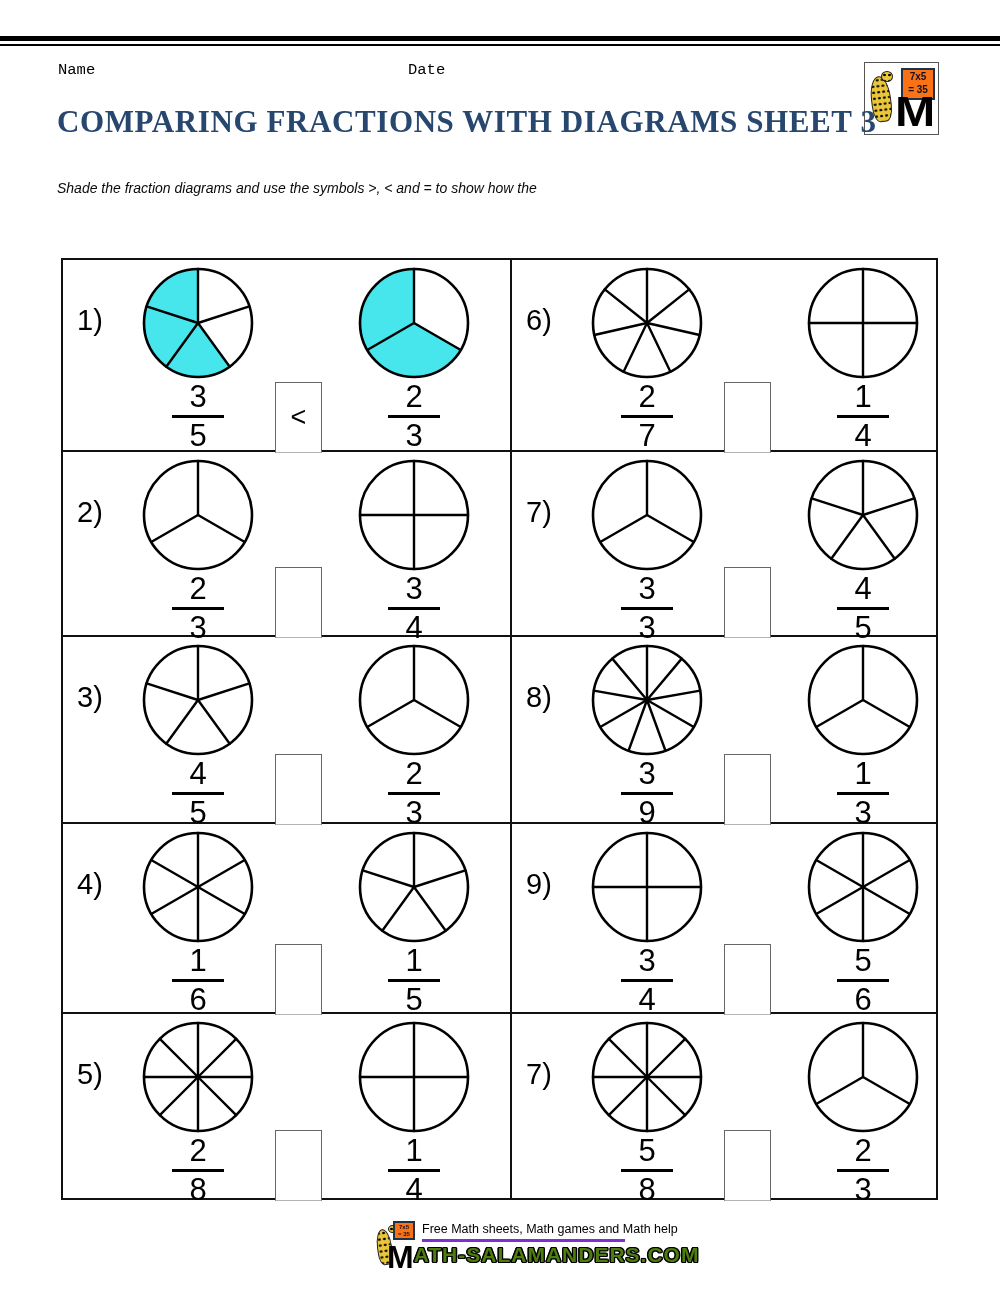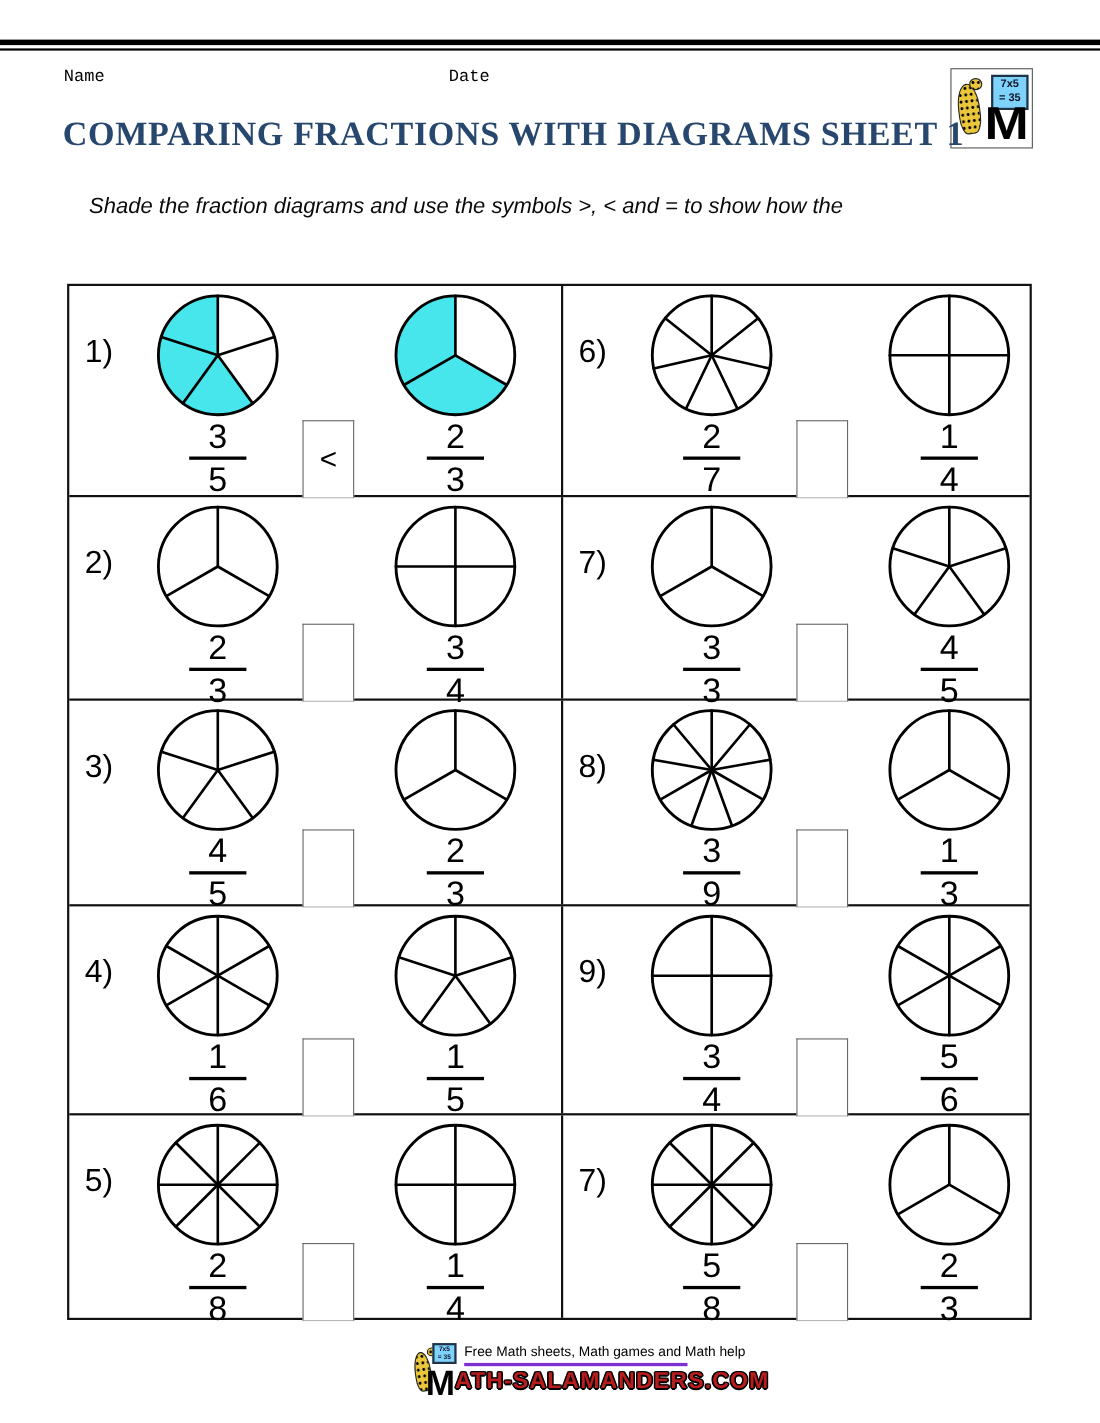--- a/index.html
+++ b/index.html
@@ -17,34 +17,34 @@
   #name-label { left: 58px; }
   #date-label { left: 408px; }
 
   #page-title {
     position: absolute; left: 57px; top: 104px;
     font-family: "Liberation Serif", serif; font-size: 31px;
     color: #27476e; letter-spacing: 0.6px; white-space: nowrap;
   }
   #instructions {
     position: absolute; left: 57px; top: 170px;
-    font-size: 20px; font-style: italic; line-height: 37px; color: #0a0a0a; margin-left: 24px;
+    font-size: 14px; font-style: italic; line-height: 37px; color: #0a0a0a;
   }
 
   
   #corner-logo { position: absolute; left: 864px; top: 62px; width: 75px; height: 73px; border: 1px solid #555; background: #fff; }
   .sal-body {
     background-color: #eac63a;
     background-image: radial-gradient(circle, #000 1px, rgba(0,0,0,0) 1.6px);
     background-size: 5px 6px;
     border: 1px solid #222;
   }
   #corner-logo .cl-sal { position: absolute; left: 6px; top: 13px; width: 20px; height: 46px; border-radius: 50% 50% 35% 35%; transform: rotate(-7deg); }
   #corner-logo .cl-sal-head { position: absolute; left: 16px; top: 8px; width: 12px; height: 11px; border-radius: 50%; }
-  .mini-board { background: #7dd3fc; border: 2px solid #223246; text-align: center; font-weight: 700; color: #112; }
+  .mini-board { background: #f97316; border: 2px solid #223246; text-align: center; font-weight: 700; color: #112; }
   #corner-logo .cl-board { position: absolute; left: 36px; top: 5px; width: 34px; height: 32px; font-size: 10px; line-height: 13px; }
   #corner-logo .cl-m { position: absolute; left: 30px; top: 28px; font-size: 42px; line-height: 42px; font-weight: 900; transform: scaleX(1.15); transform-origin: left; }
 
   
   #worksheet { position: absolute; left: 61px; top: 258px; width: 877px; border: 2px solid #111; background: #fff; }
   .trow { display: flex; border-top: 2px solid #111; }
   .trow:first-child { border-top: none; }
   .cell { position: relative; width: 447px; }
   .cell.right { width: 426px; border-left: 2px solid #111; }
 
@@ -68,21 +68,21 @@
   
   #footer-brand { position: absolute; left: 376px; top: 1218px; width: 260px; height: 56px; }
   #footer-brand .f-sal { position: absolute; left: 1px; top: 11px; width: 15px; height: 36px; border-radius: 50% 50% 35% 35%; transform: rotate(-8deg); }
   #footer-brand .f-sal-head { position: absolute; left: 12px; top: 7px; width: 9px; height: 8px; border-radius: 50%; }
   #footer-brand .f-board { position: absolute; left: 17px; top: 3px; width: 22px; height: 19px; font-size: 6px; line-height: 7px; padding-top: 1px; }
   #footer-brand .f-tagline { position: absolute; left: 46px; top: 4px; font-size: 12.5px; font-weight: 400; white-space: nowrap; }
   #footer-brand .f-rule { position: absolute; left: 46px; top: 21px; width: 203px; height: 3px; }
   #footer-brand .f-site { position: absolute; left: 11px; top: 21px; white-space: nowrap; font-weight: 800; }
   .f-site .m1 { font-size: 32px; color: #000; vertical-align: -6px; }
   .f-site .rest {
-    font-size: 21px; color: #b91c1c; letter-spacing: 1px;
+    font-size: 21px; color: #4d7c0f; letter-spacing: 1px;
     text-shadow: -1px -1px 0 #000, 1px -1px 0 #000, -1px 1px 0 #000, 1px 1px 0 #000,
                  -1.4px 0 0 #000, 1.4px 0 0 #000, 0 1.4px 0 #000, 0 -1.4px 0 #000;
   }
 </style>
 </head>
 <body>
 
 <div class="topbar" id="topbar-thick"></div>
 <div class="topbar" id="topbar-thin"></div>
 
@@ -92,21 +92,21 @@
 <div id="corner-logo">
   <div class="cl-sal sal-body"></div>
   <div class="cl-sal-head sal-body"></div>
   <div class="cl-board mini-board">
     <div>7x5</div>
     <div>= 35</div>
   </div>
   <div class="cl-m">M</div>
 </div>
 
-<h1 id="page-title" style="color: rgb(39, 71, 110);">COMPARING FRACTIONS WITH DIAGRAMS SHEET 1</h1>
+<h1 id="page-title" style="color: rgb(39, 71, 110);">COMPARING FRACTIONS WITH DIAGRAMS SHEET 3</h1>
 
 <div id="instructions">
   <div>Shade the fraction diagrams and use the symbols &gt;, &lt; and = to show how the</div>
 </div>
 
 <div id="worksheet">
     <div class="trow" style="height: 190px;">
       <div class="cell">
     <div class="plabel">1)</div>
     <div class="circ c1"><svg viewBox="0 0 118 118" width="118" height="118">

